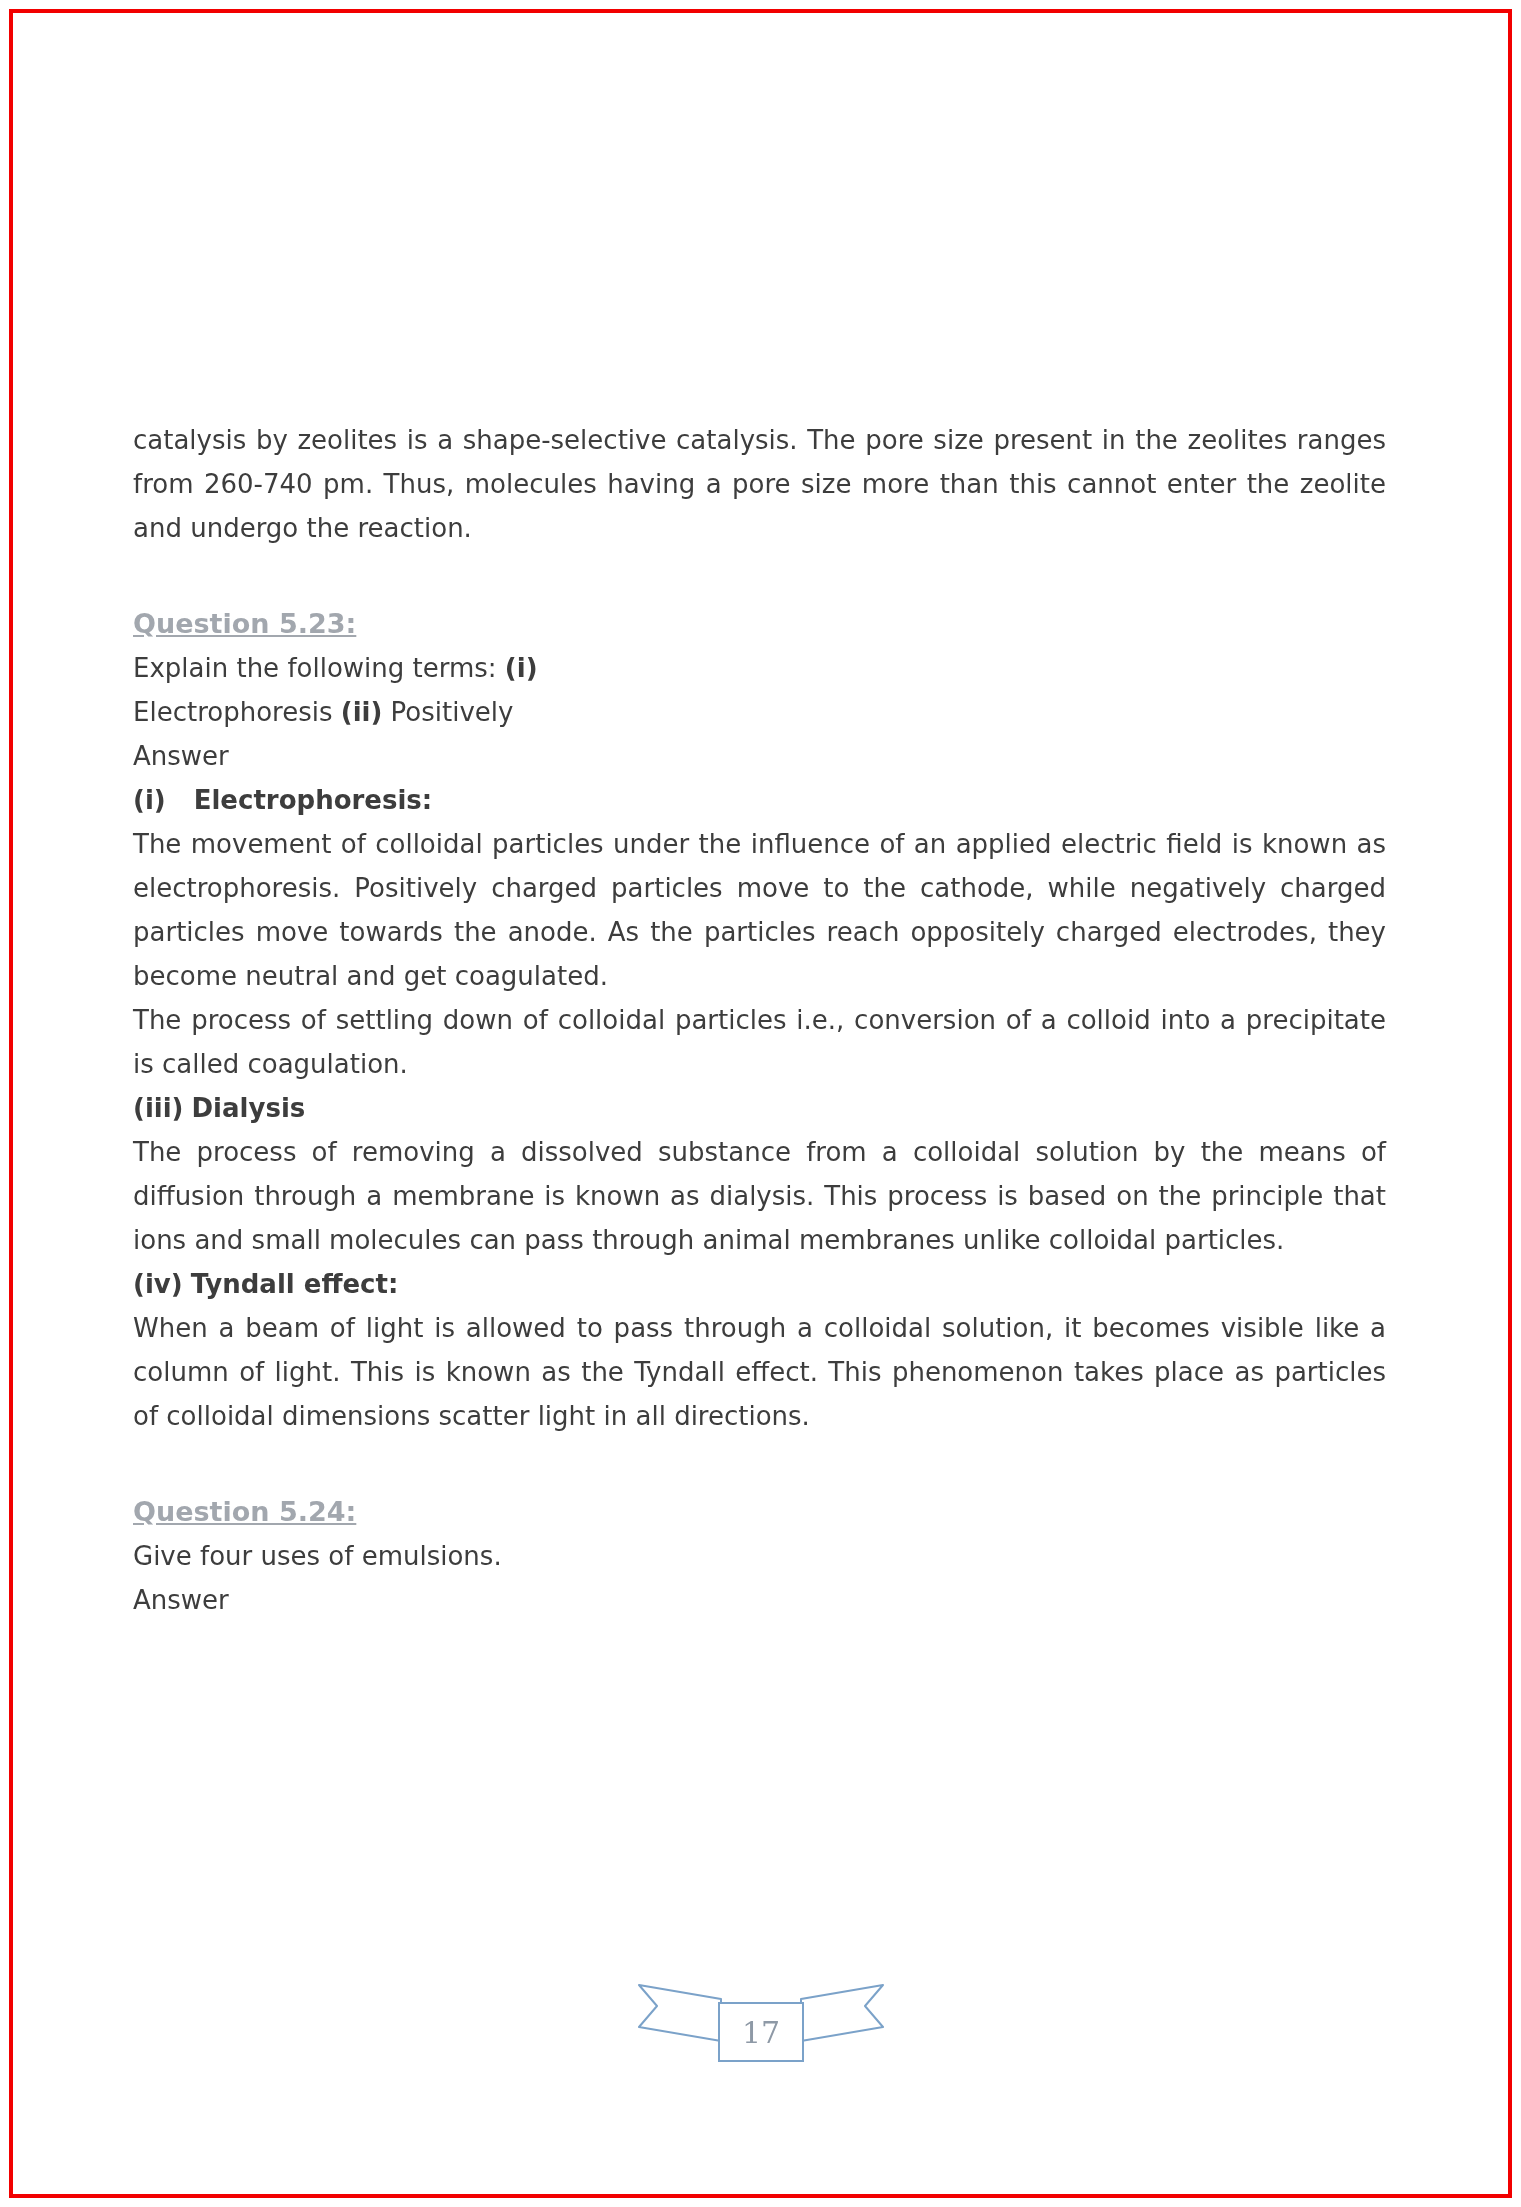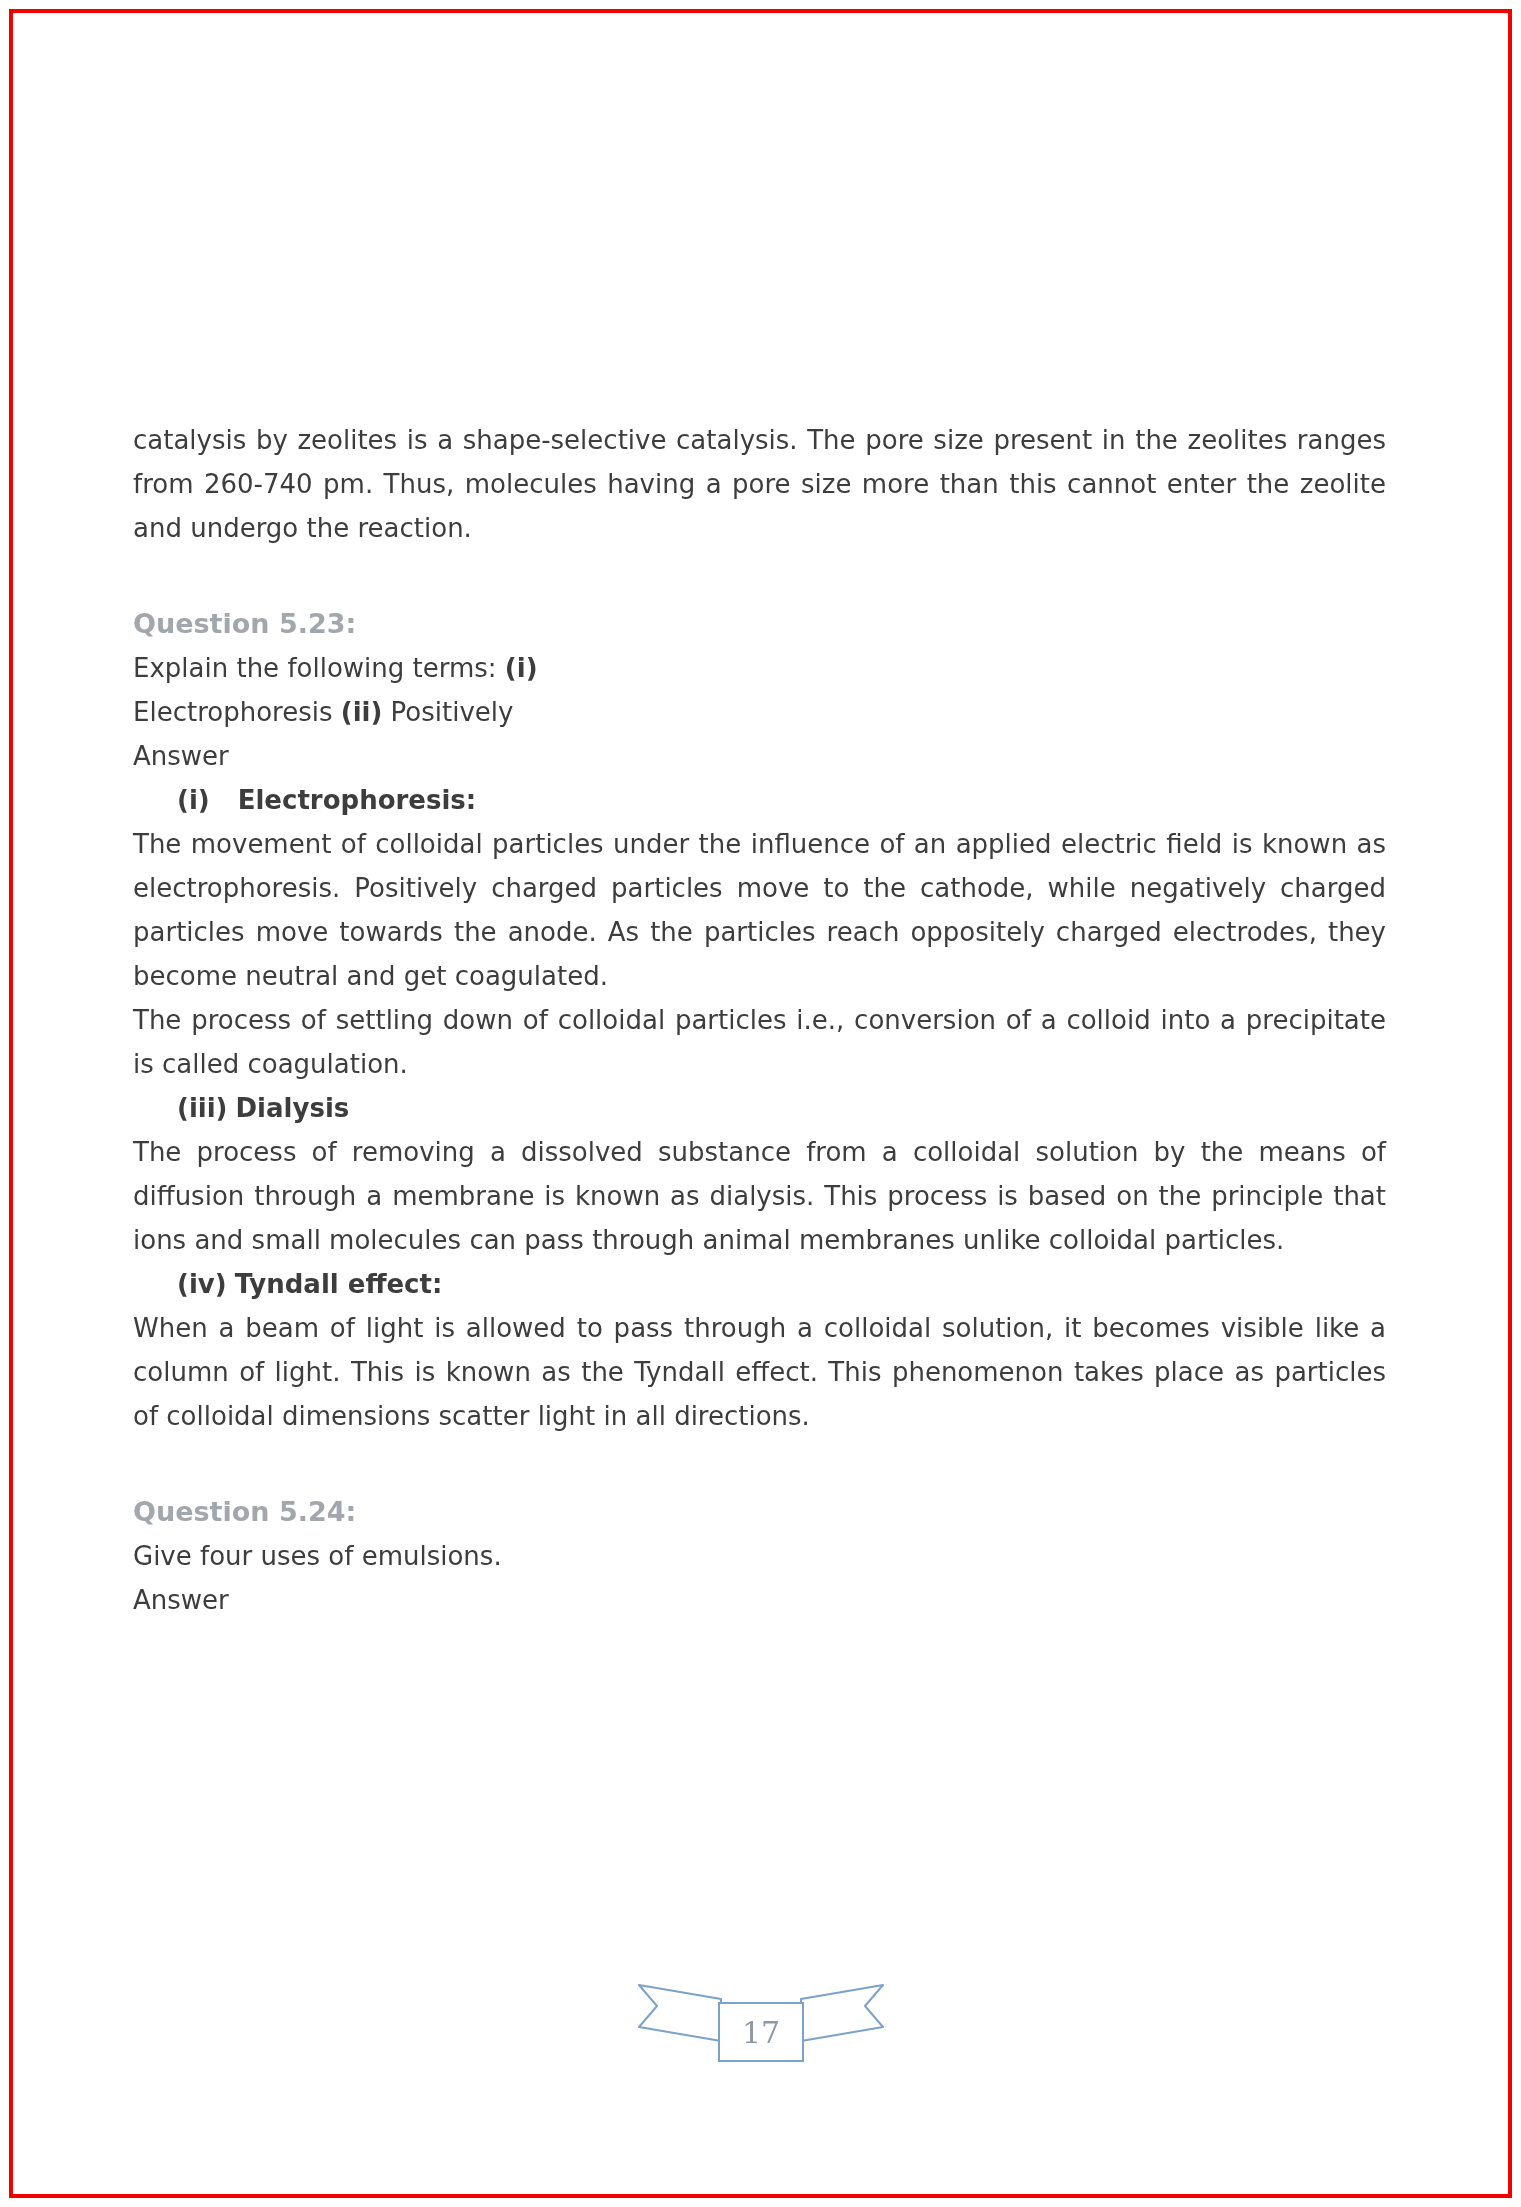--- a/index.html
+++ b/index.html
@@ -25,23 +25,24 @@
     color: #3d3d3d;
     font-size: 26px;
     line-height: 44px;
   }
   .para { text-align: justify; }
   .q-heading {
     color: #a2a7ae;
     font-weight: bold;
     font-size: 27px;
     margin-top: 52px;
+    text-decoration: underline;
   }
   .bold { font-weight: bold; }
-  .sec-head { font-weight: bold; margin-left: 44px; }
+  .sec-head { font-weight: bold; }
   .num-i  { margin-right: 28px; }
   .num-ii { margin-right: 16px; }
   .num-sp { margin-right: 8px; }
   .ribbon {
     position: absolute;
     left: 50%;
     top: 1981px;
     transform: translateX(-50%);
     width: 300px;
     height: 86px;

